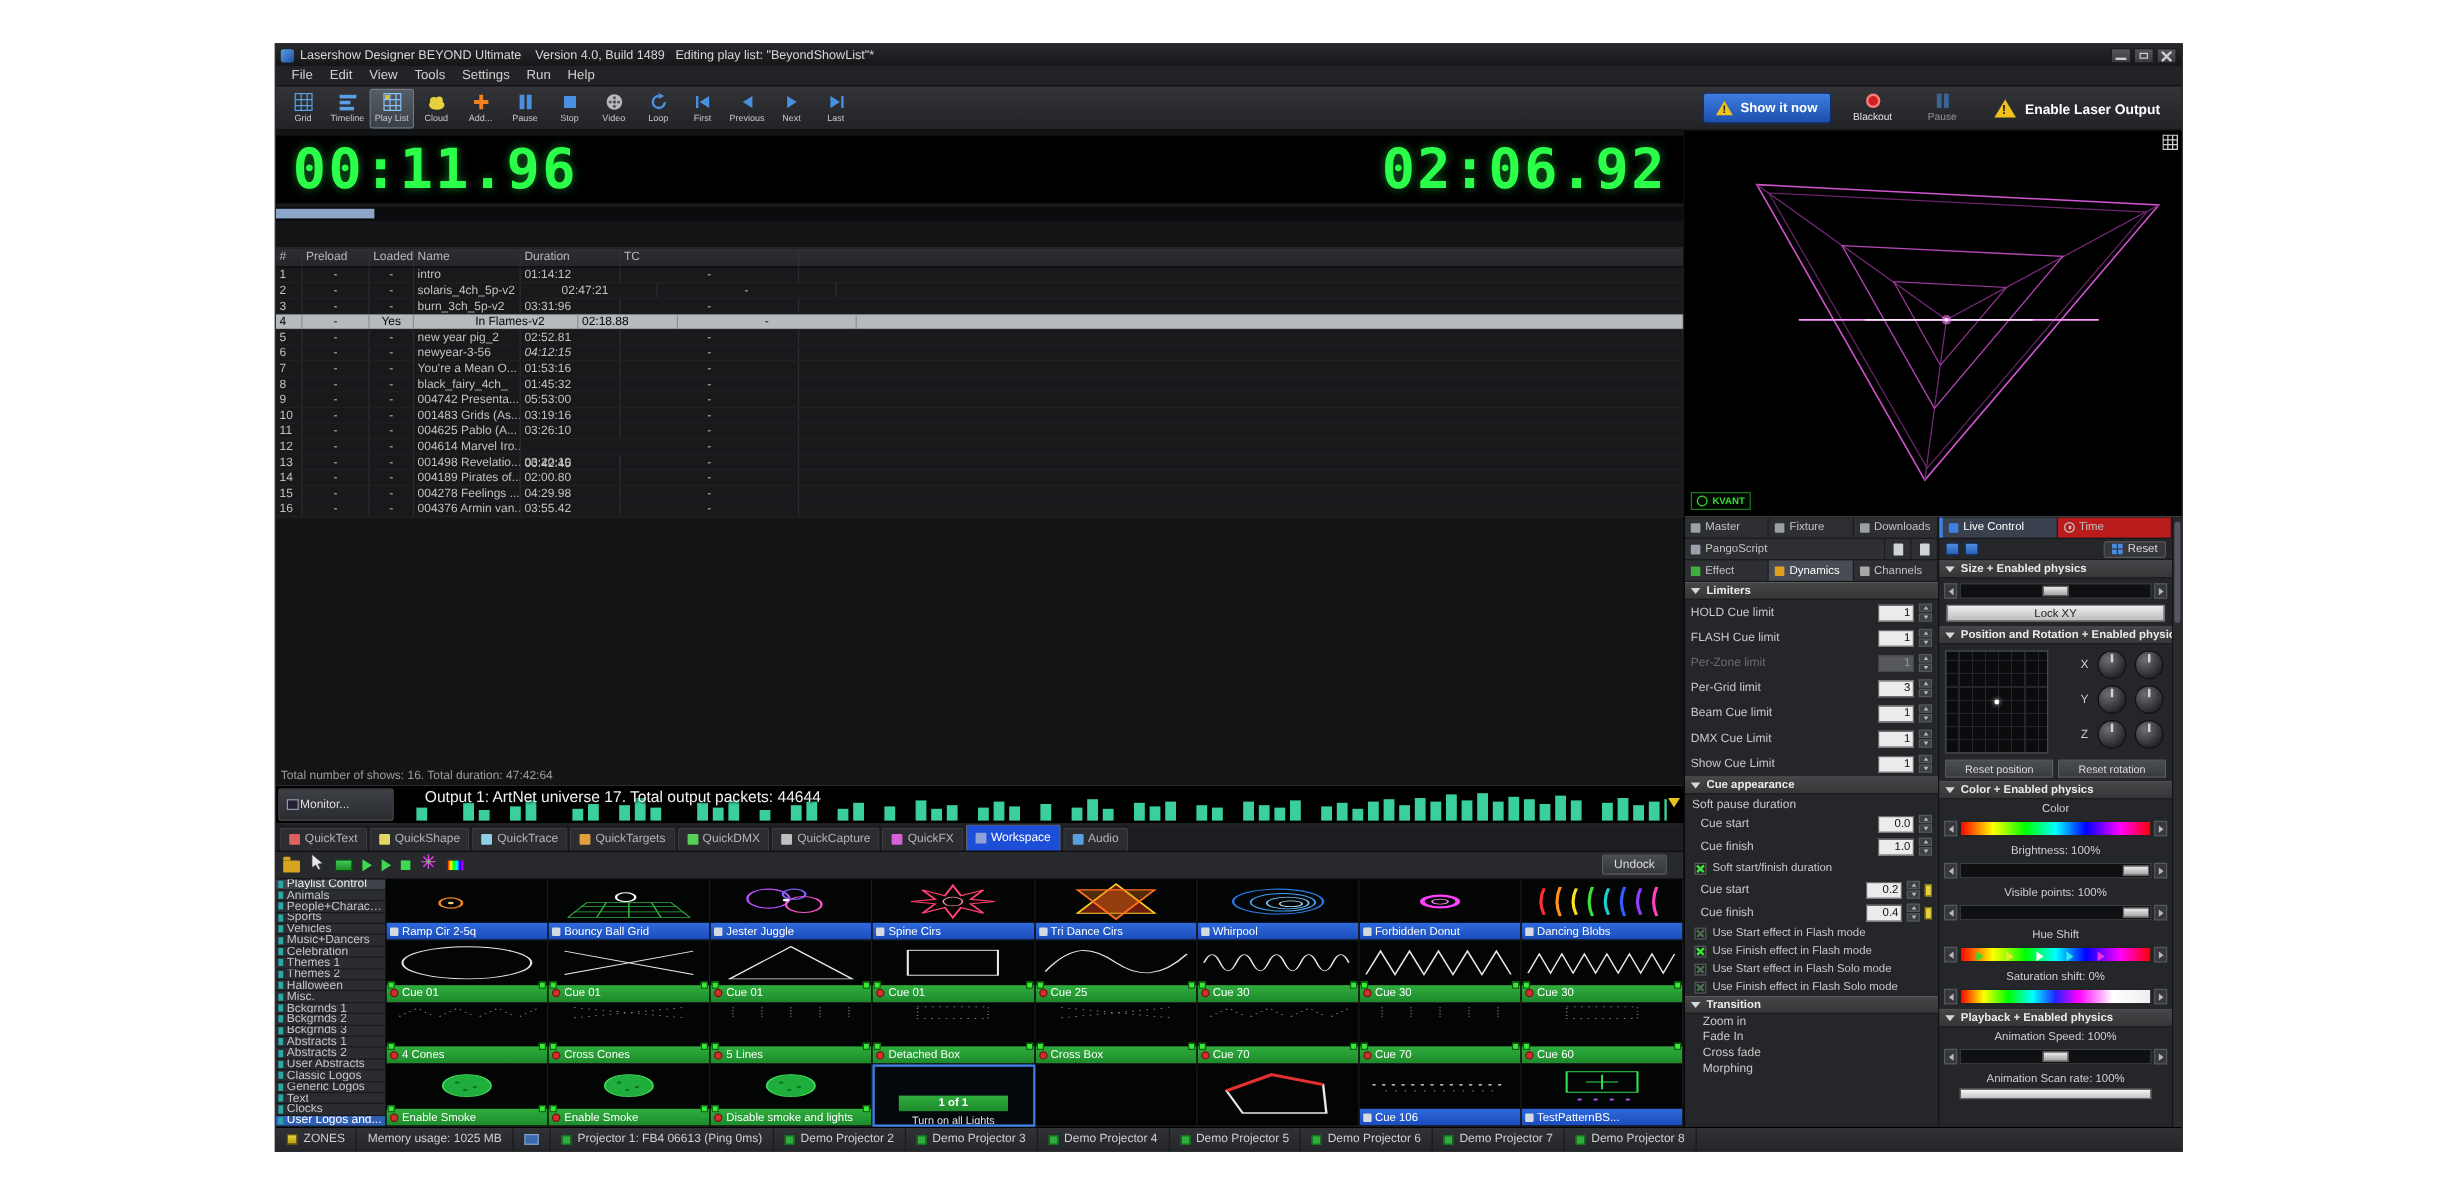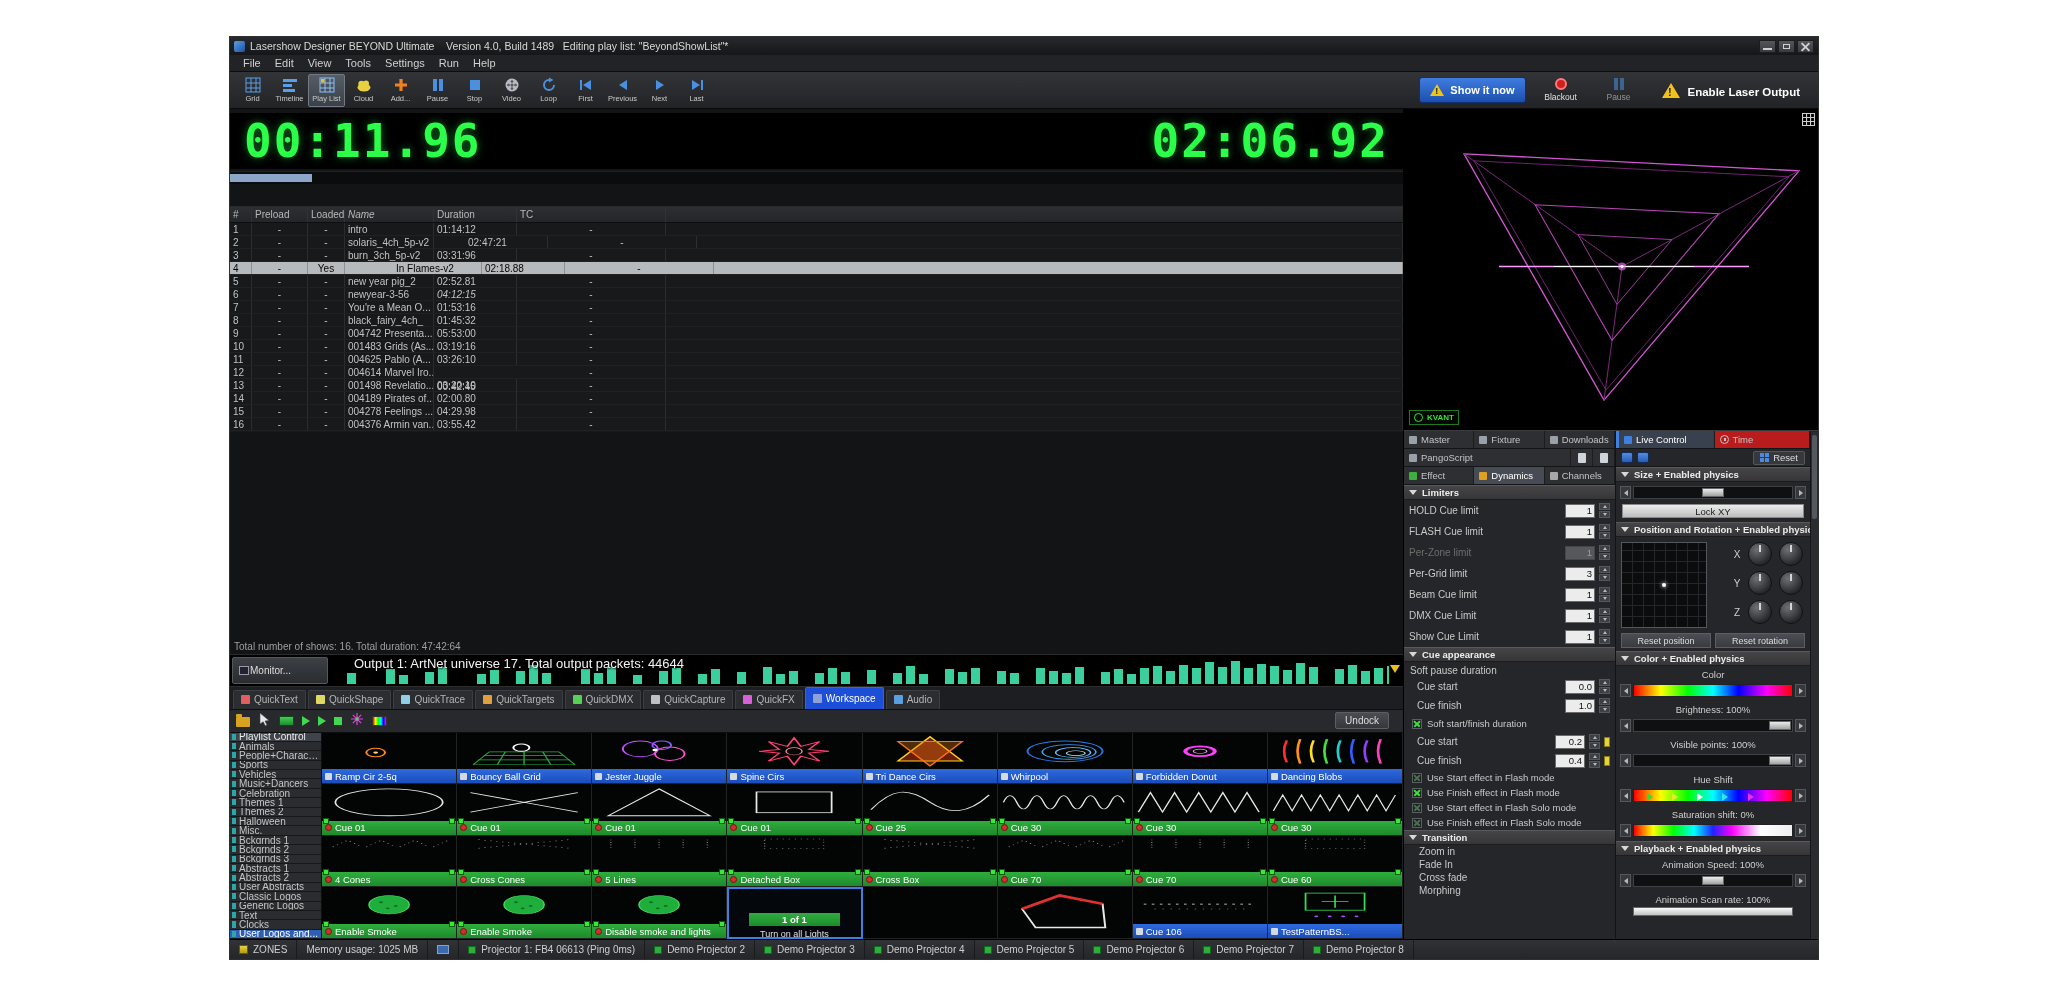--- a/index.html
+++ b/index.html
@@ -369,21 +369,21 @@
       </div>
       <div class="progress-strip">
         <div class="progress-fill" id="progress-fill" style="width: 7%;"></div>
       </div>
 
       <div class="pl-table">
         <div class="pl-header" id="pl-header">
             <span class="pl-cell" style="width: 22px;">#</span>
             <span class="pl-cell" style="width: 56px;">Preload</span>
             <span class="pl-cell" style="width: 37px;">Loaded</span>
-            <span class="pl-cell" style="width: 89px; font-style: italic;">Name</span>
+            <span class="pl-cell" style="width: 89px;">Name</span>
             <span class="pl-cell" style="width: 83px;">Duration</span>
             <span class="pl-cell" style="width: 149px;">TC</span>
             <span class="pl-cell pl-fill"></span>
           </div>
         <div id="pl-rows">
             <div class="pl-row">
               <span class="pl-cell " style="width: 22px;">1</span>
               <span class="pl-cell c-center" style="width: 56px;">-</span>
               <span class="pl-cell c-center" style="width: 37px;">-</span>
               <span class="pl-cell " style="width: 89px;">intro</span>

